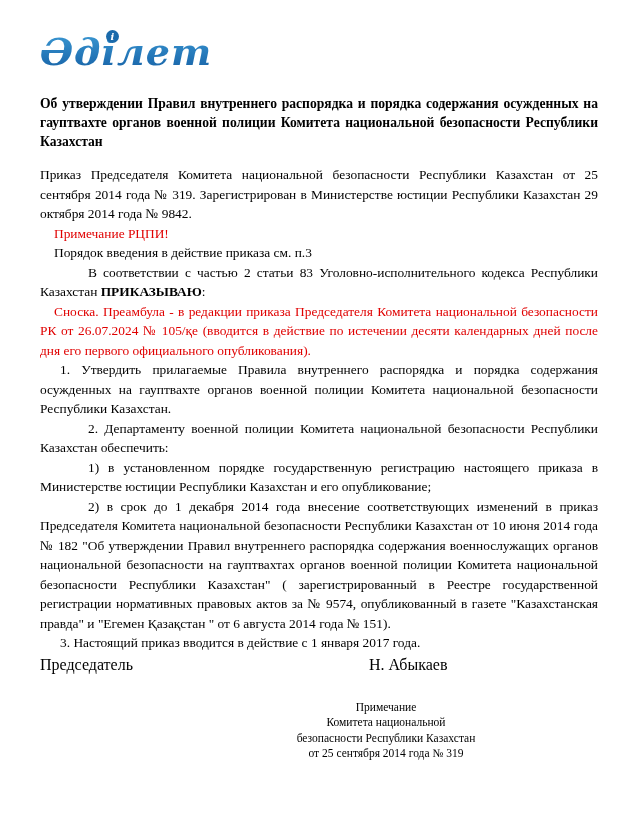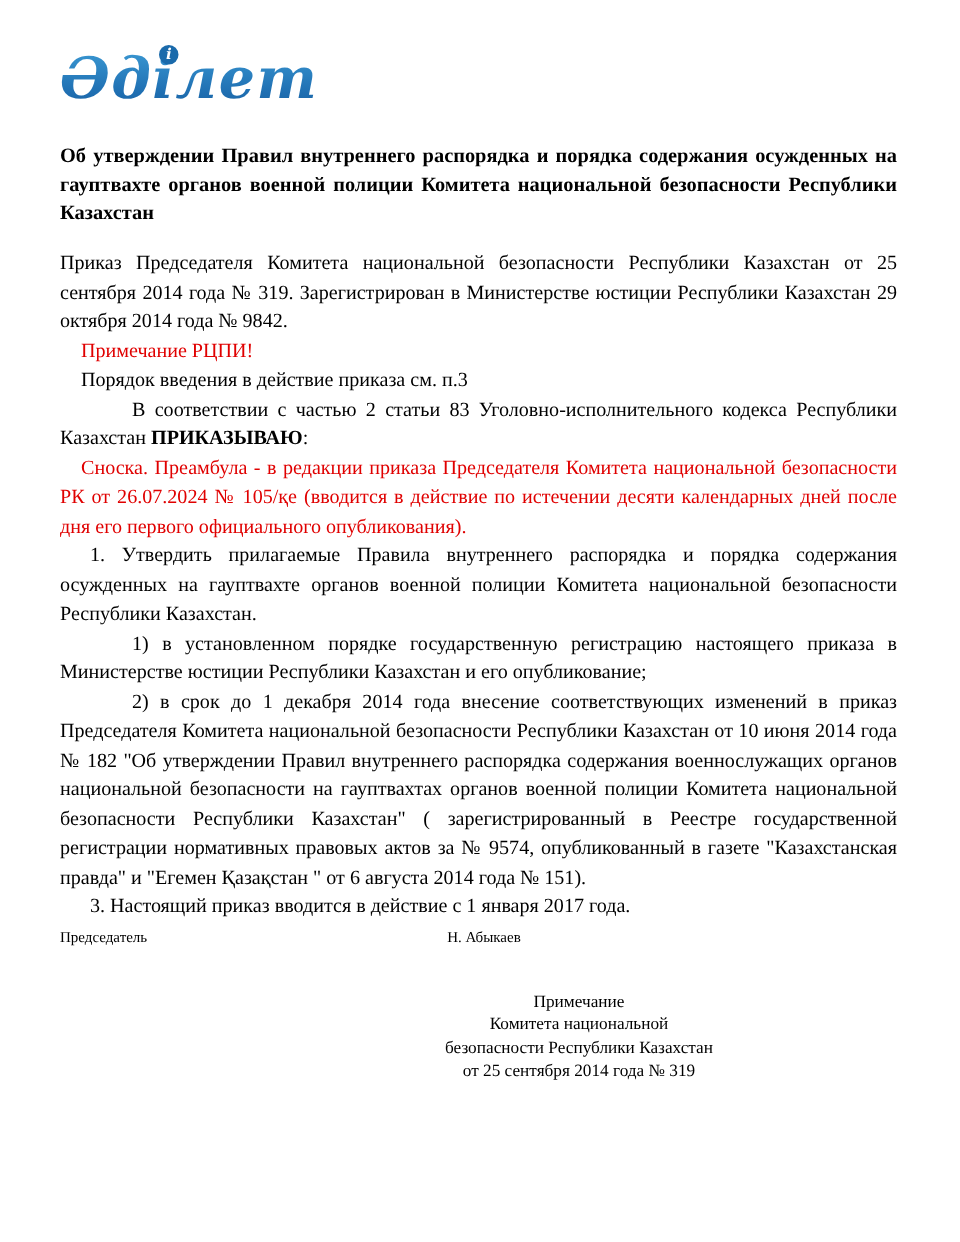--- a/index.html
+++ b/index.html
@@ -72,23 +72,24 @@
   }
   .indent-sm { text-indent: 14px; }
   .indent-md { text-indent: 20px; }
   .indent-lg { text-indent: 48px; }
   .red { color: #e00000; }
   .b { font-weight: bold; }
   
   .signature-row {
     display: flex;
     align-items: baseline;
-    font-size: 10px;
+    font-size: 16px;
     line-height: 15px;
     margin-top: 4px;
+    gap: 36px;
   }
   .signature-name {
     margin-left: 200px;
   }
   
   .approval {
     margin: 28px 92px 0 auto;
     width: 240px;
     text-align: center;
     font-size: 11.5px;
@@ -112,20 +113,21 @@
   <p class="para red indent-sm">Примечание РЦПИ!</p>
 
   <p class="para indent-sm">Порядок введения в действие приказа см. п.3</p>
 
   <p class="para indent-lg"><span>В соответствии с частью 2 статьи 83 Уголовно-исполнительного кодекса Республики Казахстан </span><span class="b">ПРИКАЗЫВАЮ</span><span>:</span></p>
 
   <p class="para red indent-sm">Сноска. Преамбула - в редакции приказа Председателя Комитета национальной безопасности РК от 26.07.2024 № 105/қе (вводится в действие по истечении десяти календарных дней после дня его первого официального опубликования).</p>
 
   <p class="para indent-md">1. Утвердить прилагаемые Правила внутреннего распорядка и порядка содержания осужденных на гауптвахте органов военной полиции Комитета национальной безопасности Республики Казахстан.</p>
 
+  <p class="para indent-lg">2. Департаменту военной полиции Комитета национальной безопасности Республики Казахстан обеспечить:</p>
 
   <p class="para indent-lg">1) в установленном порядке государственную регистрацию настоящего приказа в Министерстве юстиции Республики Казахстан и его опубликование;</p>
 
   <p class="para indent-lg">2) в срок до 1 декабря 2014 года внесение соответствующих изменений в приказ Председателя Комитета национальной безопасности Республики Казахстан от 10 июня 2014 года № 182 "Об утверждении Правил внутреннего распорядка содержания военнослужащих органов национальной безопасности на гауптвахтах органов военной полиции Комитета национальной безопасности Республики Казахстан" ( зарегистрированный в Реестре государственной регистрации нормативных правовых актов за № 9574, опубликованный в газете "Казахстанская правда" и "Егемен Қазақстан " от 6 августа 2014 года № 151).</p>
 
   <p class="para indent-md">3. Настоящий приказ вводится в действие с 1 января 2017 года.</p>
 
   <div class="signature-row">
     <span>Председатель</span>
     <span class="signature-name">Н. Абыкаев</span>

